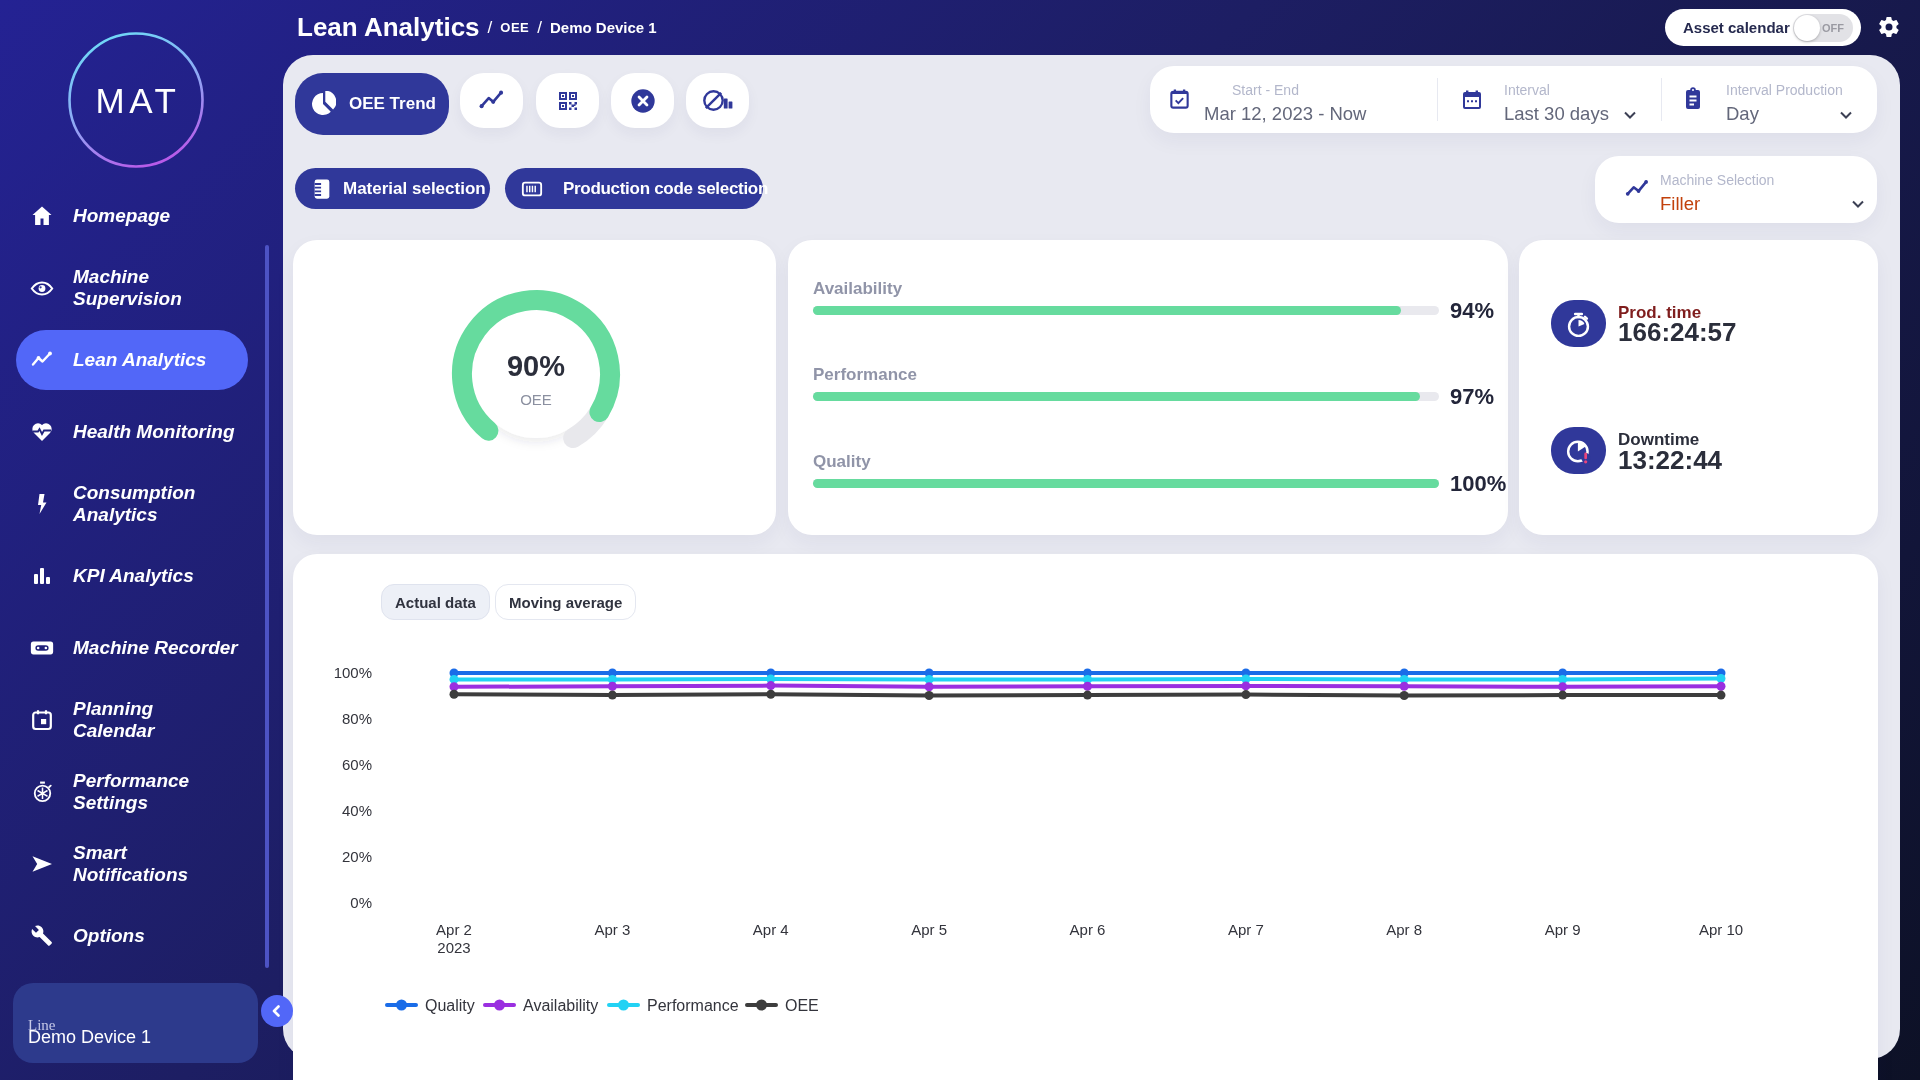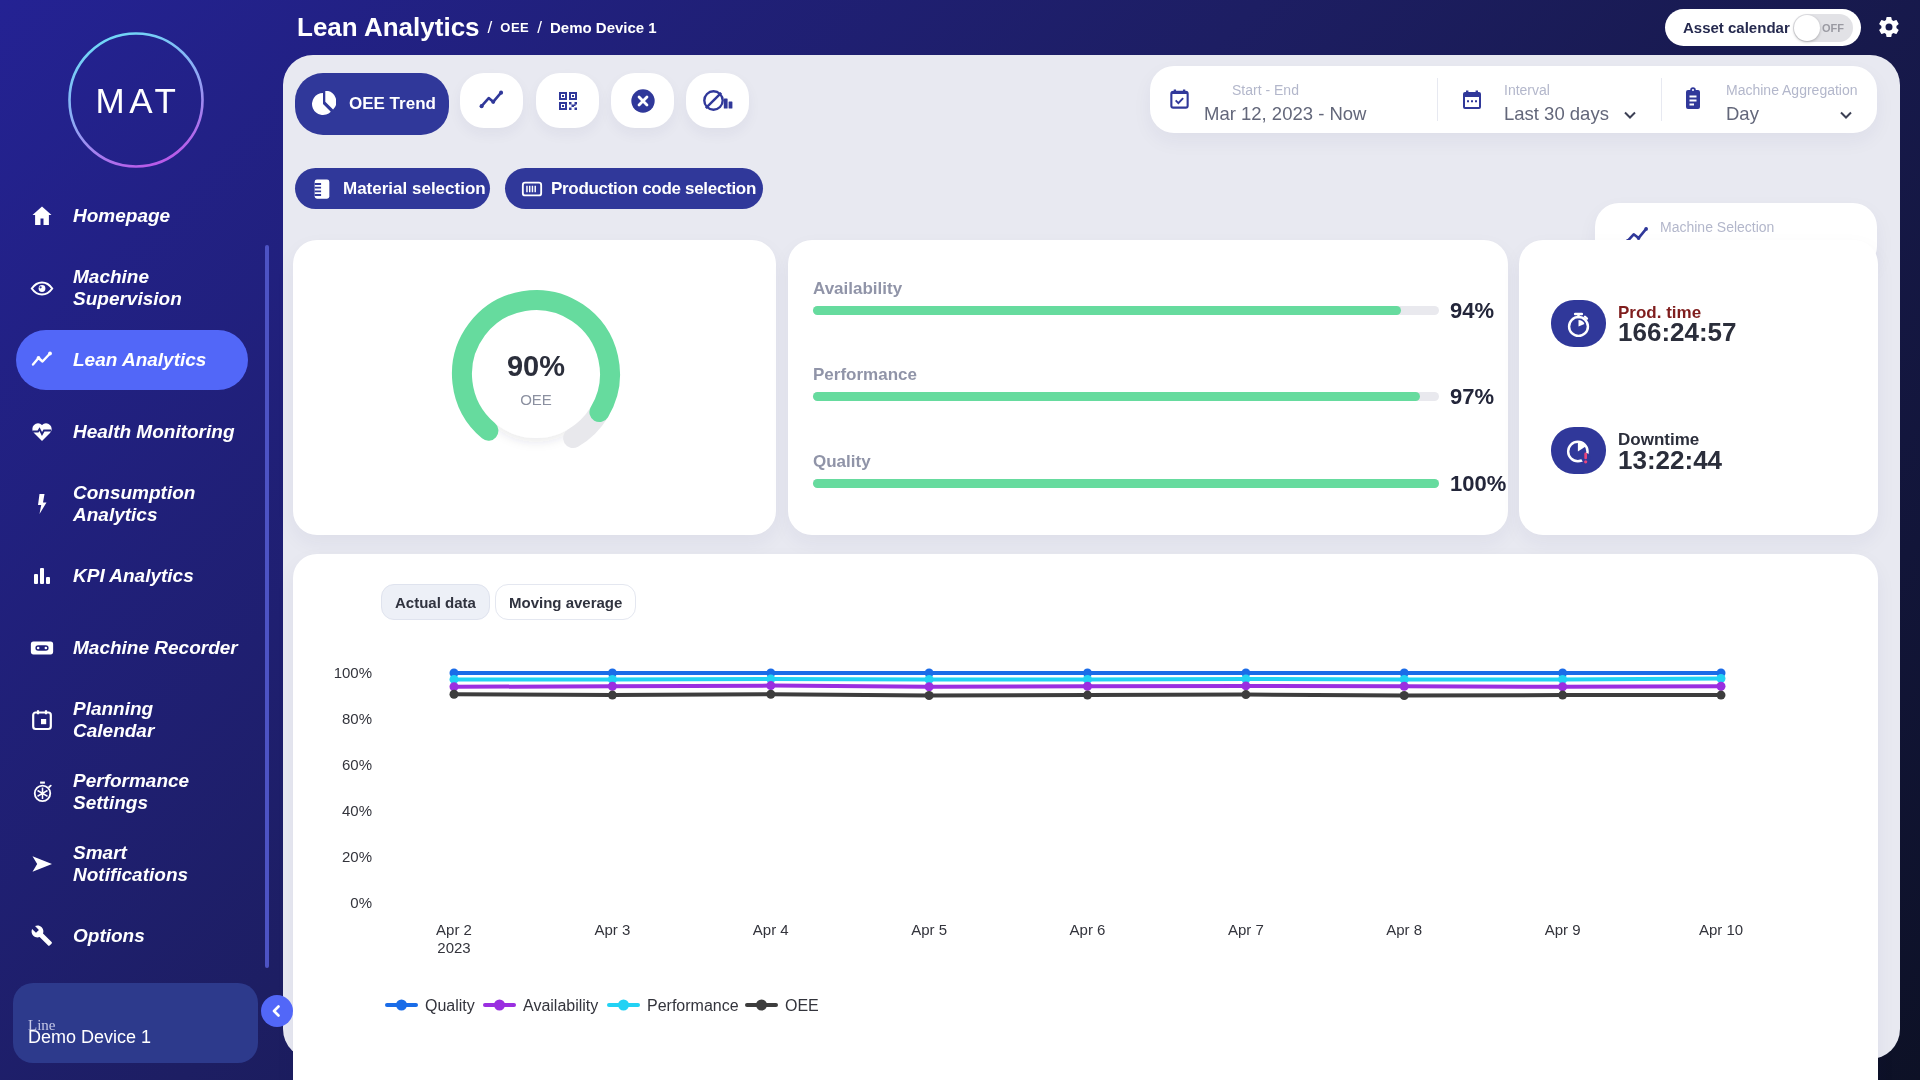--- a/index.html
+++ b/index.html
@@ -272,43 +272,43 @@
     <div class="graylabel" style="position:absolute; left:354px; top:16px;">Interval</div>
     <div style="position:absolute; left:354px; top:37px; font-size:18.5px; color:#63677a;">Last 30 days</div>
     <svg class="chev" style="position:absolute; left:472px; top:41px;" viewBox="0 0 16 16" fill="none" stroke="#3c4054" stroke-width="2">
         <path d="m3 5.5 5 5 5-5"></path>
       </svg>
     <div style="position:absolute; left:511px; top:12px; width:1px; height:43px; background:#e7e9f1;"></div>
 
     <svg style="position:absolute; left:531px; top:21px;" width="24" height="24" viewBox="0 0 24 24" fill="#30389a">
         <path d="M17 3h-2.2a2.8 2.8 0 0 0-5.6 0H7a2 2 0 0 0-2 2v15a2 2 0 0 0 2 2h10a2 2 0 0 0 2-2V5a2 2 0 0 0-2-2zm-5-1a1 1 0 1 1 0 2 1 1 0 0 1 0-2zM8.5 8.5h7v2h-7zm0 4h7v2h-7zm0 4h4.5v2H8.5z"></path>
       </svg>
-    <div class="graylabel" style="position:absolute; left:576px; top:16px;">Machine Aggregation</div>
+    <div class="graylabel" style="position:absolute; left:576px; top:16px;">Interval Production</div>
     <div style="position:absolute; left:576px; top:37px; font-size:18.5px; color:#63677a;">Day</div>
     <svg class="chev" style="position:absolute; left:688px; top:41px;" viewBox="0 0 16 16" fill="none" stroke="#3c4054" stroke-width="2">
         <path d="m3 5.5 5 5 5-5"></path>
       </svg>
   </div>
 
   <div class="navybtn" style="left:12px; top:113px; width:195px; height:41px; border-radius:21px;">
     <svg style="margin-left:16px" width="22" height="22" viewBox="0 0 24 24">
         <rect x="4" y="1.5" width="16" height="21" rx="2.5" fill="#fff"></rect>
         <path d="M4 6.5h7M4 10.5h7M4 14.5h7M4 18.5h7" stroke="#30389a" stroke-width="2"></path>
       </svg>
     <span style="margin-left:10px; font-size:17px; font-weight:bold;">Material selection</span>
   </div>
   <div class="navybtn" style="left:222px; top:113px; width:258px; height:41px; border-radius:21px;">
     <svg style="margin-left:16px" width="22" height="22" viewBox="0 0 24 24" fill="none">
         <rect x="2" y="5" width="20" height="14" rx="2.5" stroke="#fff" stroke-width="2"></rect>
         <path d="M6.5 8.5v7M9.5 8.5v7M12.5 8.5v7M15.5 8.5v7" stroke="#fff" stroke-width="1.6"></path>
       </svg>
-    <span style="margin-left:8px; font-size:17px; font-weight:bold; letter-spacing:-0.3px;">Production code selection</span>
-  </div>
-
-  <div class="card" style="left:1312px; top:101px; width:282px; height:67px;margin-top:47px;">
+    <span style="margin-left:20px; font-size:17px; font-weight:bold; letter-spacing:-0.3px;">Production code selection</span>
+  </div>
+
+  <div class="card" style="left:1312px; top:101px; width:282px; height:67px;">
     <svg style="position:absolute; left:30px; top:23px;" width="26" height="22" viewBox="0 0 24 20" fill="none" stroke="#30389a" stroke-width="2.4" stroke-linecap="round" stroke-linejoin="round">
         <path d="M2.5 13.5 8 7.5l4.5 3.5 7-8.5"></path>
         <circle cx="2.5" cy="13.5" r="1.7" fill="#30389a" stroke="none"></circle>
         <circle cx="12.5" cy="11" r="1.7" fill="#30389a" stroke="none"></circle>
         <circle cx="19.5" cy="2.5" r="1.7" fill="#30389a" stroke="none"></circle>
       </svg>
     <div class="graylabel" style="position:absolute; left:65px; top:16px;">Machine Selection</div>
     <div style="position:absolute; left:65px; top:37px; font-size:18.5px; color:#c2410c;">Filler</div>
     <svg class="chev" style="position:absolute; left:255px; top:40px;" viewBox="0 0 16 16" fill="none" stroke="#3c4054" stroke-width="2">
         <path d="m3 5.5 5 5 5-5"></path>

